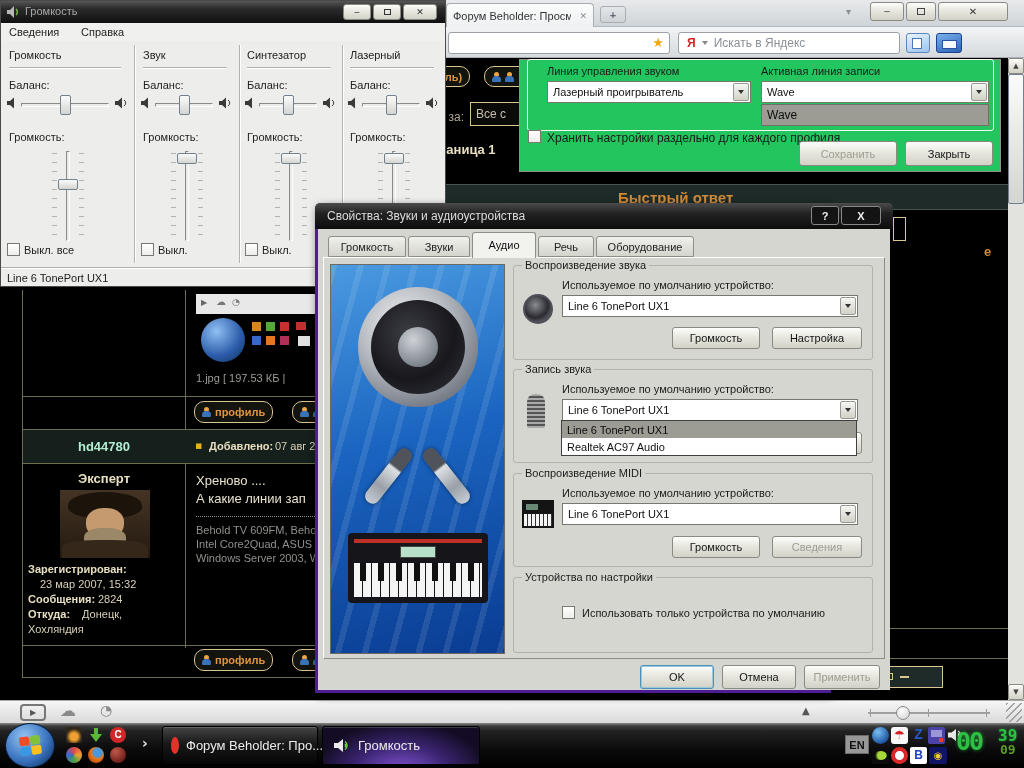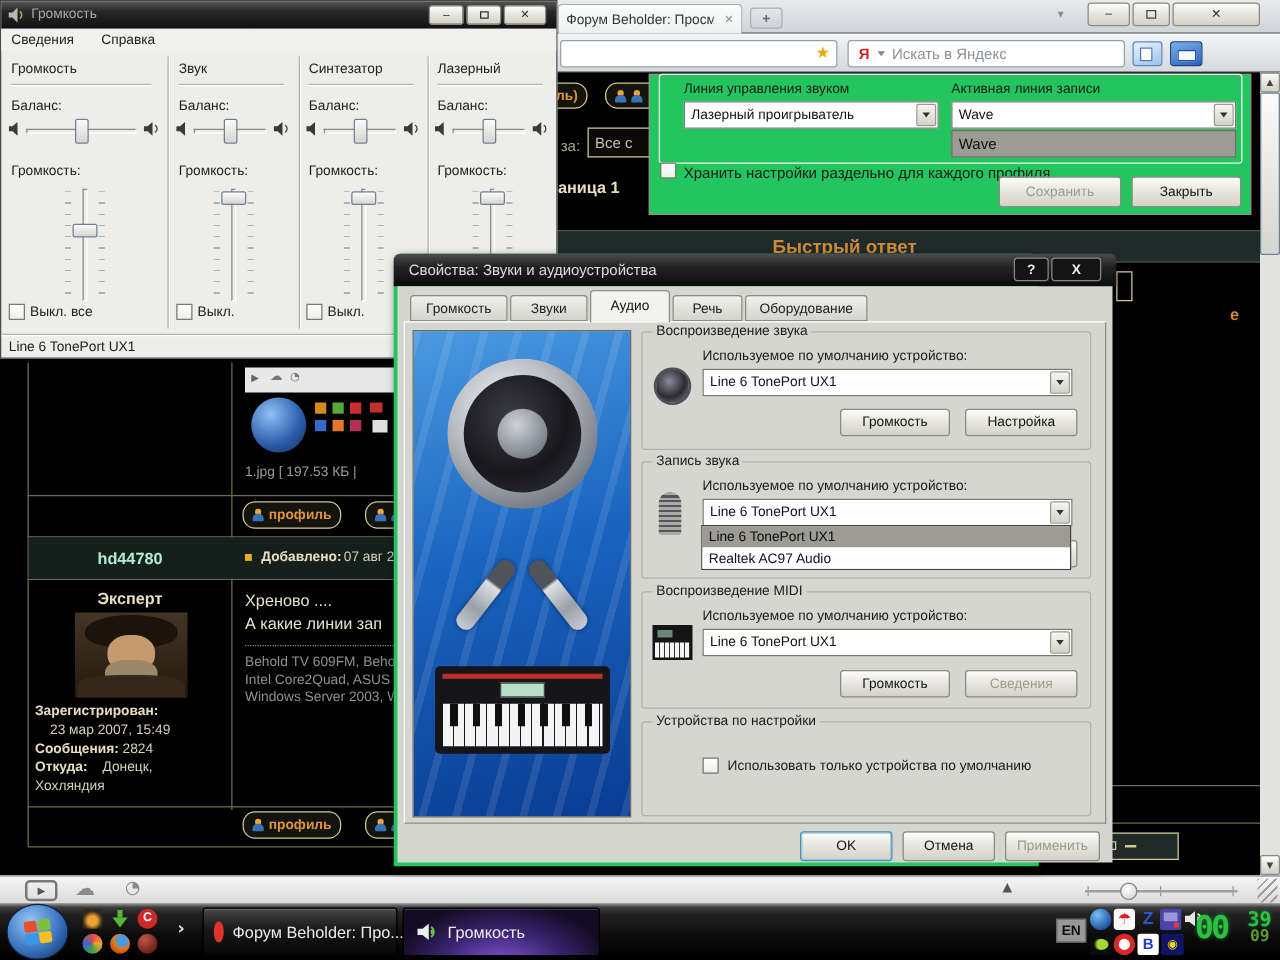--- a/index.html
+++ b/index.html
@@ -148,21 +148,21 @@
     </div>
 
     <div class="w t cream" style="left:23px;top:413px;width:162px;text-align:center;font-weight:bold;font-size:13px">Эксперт</div>
     <div class="w" style="left:60px;top:432px;width:90px;height:68px;background:linear-gradient(#443425,#241a10)">
       <span class="w" style="left:8px;top:2px;width:74px;height:26px;background:#1c130b;border-radius:50% 50% 40% 40%"></span>
       <span class="w" style="left:26px;top:18px;width:38px;height:30px;background:#c49a6e;border-radius:45%"></span>
       <span class="w" style="left:24px;top:38px;width:42px;height:24px;background:#9a8868;border-radius:40% 40% 50% 50%"></span>
       <span class="w" style="left:2px;top:50px;width:86px;height:18px;background:#35281a;border-radius:40% 40% 0 0"></span>
     </div>
     <div class="w t cream" style="left:28px;top:505px;font-weight:bold">Зарегистрирован:</div>
-    <div class="w t" style="left:40px;top:520px;color:#d8d0b8">23 мар 2007, 15:49</div>
+    <div class="w t" style="left:40px;top:520px;color:#d8d0b8">23 мар 2007, 15:32</div>
     <div class="w t cream" style="left:28px;top:535px;font-weight:bold">Сообщения:</div>
     <div class="w t" style="left:98px;top:535px;color:#d8d0b8">2824</div>
     <div class="w t cream" style="left:28px;top:550px;font-weight:bold">Откуда:</div>
     <div class="w t" style="left:82px;top:550px;color:#d8d0b8">Донецк,</div>
     <div class="w t" style="left:28px;top:565px;color:#d8d0b8">Хохляндия</div>
 
     <div class="w t" style="left:196px;top:415px;color:#e8e2cc;font-size:13px">Хреново ....</div>
     <div class="w t" style="left:196px;top:433px;color:#e8e2cc;font-size:13px">А какие линии зап</div>
     <div class="w" style="left:196px;top:458px;width:119px;border-top:1px dotted #8a8a7a"></div>
     <div class="w t" style="left:196px;top:466px;color:#90908c">Behold TV 609FM, Behold</div>
@@ -354,21 +354,21 @@
       <span class="w thmb" style="left:38px;top:112px;width:20px;height:11px"></span>
       <span class="w cb" style="left:2px;top:202px"></span>
       <span class="w t" style="left:19px;top:203px;color:#222">Выкл.</span>
     </div>
 
     <div class="w" style="left:0;top:266px;width:444px;height:19px;border-top:1px solid #b2b2ae;box-shadow:inset 0 1px 0 #fff">
       <span class="w t" style="left:6px;top:4px;color:#222">Line 6 TonePort UX1</span>
     </div>
   </div>
 
-  <div class="w" style="left:315px;top:203px;width:516px;height:490px;background:#22c55e;border-radius:6px 6px 0 0;z-index:40;box-shadow:2px 3px 8px rgba(0,0,0,.6)">
+  <div class="w" style="left:315px;top:203px;width:516px;height:490px;background:#4c1d95;border-radius:6px 6px 0 0;z-index:40;box-shadow:2px 3px 8px rgba(0,0,0,.6)">
     <div class="w" style="left:0;top:0;width:578px;height:26px;background:linear-gradient(180deg,#4c4c4c,#222 40%,#0c0c0c);border-radius:5px 5px 0 0">
       <span class="w t" style="left:12px;top:6px;color:#dcdcdc;font-size:12px">Свойства: Звуки и аудиоустройства</span>
       <div class="w" style="left:496px;top:3px;width:28px;height:19px;background:#141414;border:1px solid #888;border-radius:3px;display:flex;align-items:center;justify-content:center">
         <span style="color:#eee;font-weight:bold">?</span>
         </div>
       <div class="w" style="left:526px;top:3px;width:40px;height:19px;background:#141414;border:1px solid #888;border-radius:3px;display:flex;align-items:center;justify-content:center">
         <span style="color:#eee;font-weight:bold">X</span>
         </div>
     </div>
 

